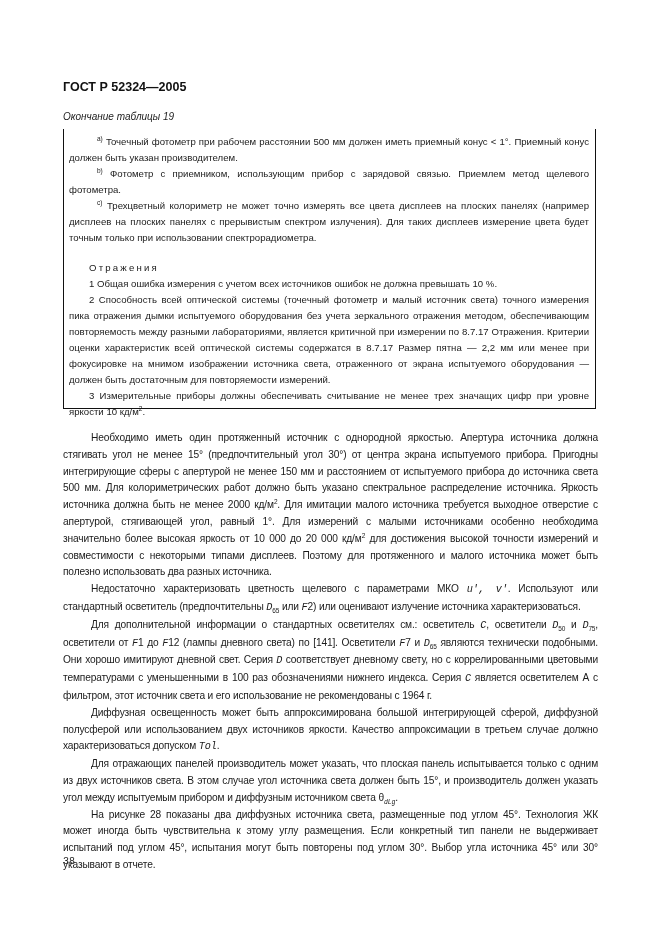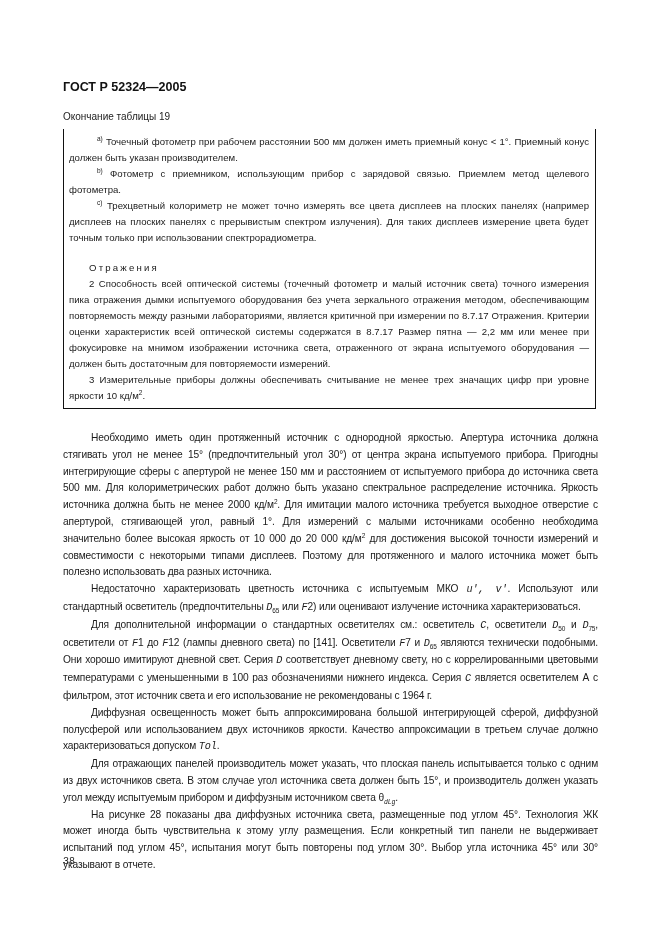--- a/index.html
+++ b/index.html
@@ -4,21 +4,21 @@
 <style>
   html, body { margin: 0; padding: 0; background: #ffffff; }
   body { width: 661px; height: 936px; position: relative; overflow: hidden; color: #1a1a1a; }
   .page { position: absolute; left: 0; top: 0; width: 661px; height: 936px; background: #fff; padding-left: 40px; }
   .header {
     position: absolute; left: 63px; top: 80px;
     font-family: "Liberation Sans", sans-serif; font-weight: bold; font-size: 12.5px; color: #111;
   }
   .table-caption {
     position: absolute; left: 63px; top: 111px;
-    font-family: "Liberation Sans", sans-serif; font-size: 10px; color: #222;
+    font-family: "Liberation Sans", sans-serif; font-style: italic; font-size: 10px; color: #222;
   }
   .table-box {
     position: absolute; left: 63px; top: 129px; width: 533px; height: 280px;
     border-left: 1.3px solid #111; border-right: 1.3px solid #111; border-bottom: 1.3px solid #111;
     box-sizing: border-box;
     padding: 5px 6px 0 5px;
     font-family: "Liberation Sans", sans-serif; font-size: 9.6px; line-height: 16px; color: #1a1a1a;
     text-align: justify;
   }
   .table-box p { margin: 0; }
@@ -49,29 +49,30 @@
   <div class="header">ГОСТ Р 52324—2005</div>
 
   <div class="table-caption">Окончание   таблицы 19</div>
 
   <div class="table-box">
     <p class="indent"><span class="fn-mark">a)</span><span> Точечный фотометр при рабочем расстоянии 500 мм должен иметь приемный конус &lt; 1°. Приемный конус должен быть указан производителем.</span></p>
     <p class="indent"><span class="fn-mark">b)</span><span> Фотометр с приемником, использующим прибор с зарядовой связью. Приемлем метод щелевого фотометра.</span></p>
     <p class="indent"><span class="fn-mark">c)</span><span> Трехцветный колориметр не может точно измерять все цвета дисплеев на плоских панелях (например дисплеев на плоских панелях с прерывистым спектром излучения). Для таких дисплеев измерение цвета будет точным только при использовании спектрорадиометра.</span></p>
 
     <p class="notes-title">Отражения</p>
+    <p class="note">1 Общая ошибка измерения с учетом всех источников ошибок не должна превышать 10 %.</p>
     <p class="note">2 Способность всей оптической системы (точечный фотометр и малый источник света) точного измерения пика отражения дымки испытуемого оборудования без учета зеркального отражения методом, обеспечивающим повторяемость между разными лабораториями, является критичной при измерении по 8.7.17 Отражения. Критерии оценки характеристик всей оптической системы содержатся в 8.7.17 Размер пятна — 2,2 мм или менее при фокусировке на мнимом изображении источника света, отраженного от экрана испытуемого оборудования — должен быть достаточным для повторяемости измерений.</p>
     <p class="note"><span>3 Измерительные приборы должны обеспечивать считывание не менее трех значащих цифр при уровне яркости 10 кд/м</span><sup>2</sup><span>.</span></p>
   </div>
 
   <div class="body-text">
 
     <p><span>Необходимо иметь один протяженный источник с однородной яркостью. Апертура источника должна стягивать угол не менее 15° (предпочтительный угол 30°) от центра экрана испытуемого прибора. Пригодны интегрирующие сферы с апертурой не менее 150 мм и расстоянием от испытуемого прибора до источника света 500 мм. Для колориметрических работ должно быть указано спектральное распределение источника. Яркость источника должна быть не менее 2000 кд/м</span><sup>2</sup><span>. Для имитации малого источника требуется выходное отверстие с апертурой, стягивающей угол, равный 1°. Для измерений с малыми источниками особенно необходима значительно более высокая яркость от 10 000 до 20 000 кд/м</span><sup>2</sup><span> для достижения высокой точности измерений и совместимости с некоторыми типами дисплеев. Поэтому для протяженного и малого источника может быть полезно использовать два разных источника.</span></p>
 
-    <p><span>Недостаточно характеризовать цветность источника с испытуемым МКО </span><i>u', v'</i><span>. Используют или стандартный осветитель (предпочтительны </span><i>D</i><sub>65</sub><span> или </span><i>F</i><span>2</span><span>) или оценивают излучение источника характеризоваться.</span></p>
+    <p><span>Недостаточно характеризовать цветность щелевого с параметрами МКО </span><i>u', v'</i><span>. Используют или стандартный осветитель (предпочтительны </span><i>D</i><sub>65</sub><span> или </span><i>F</i><span>2</span><span>) или оценивают излучение источника характеризоваться.</span></p>
 
     <p><span>Для дополнительной информации о стандартных осветителях см.: осветитель </span><i>C</i><span>, осветители </span><i>D</i><sub>50</sub><span> и </span><i>D</i><sub>75</sub><span>, осветители от </span><i>F</i><span>1</span><span> до </span><i>F</i><span>12</span><span> (лампы дневного света) по [141]. Осветители </span><i>F</i><span>7</span><span> и </span><i>D</i><sub>65</sub><span> являются технически подобными. Они хорошо имитируют дневной свет. Серия </span><i>D</i><span> соответствует дневному свету, но с коррелированными цветовыми температурами с уменьшенными в 100 раз обозначениями нижнего индекса. Серия </span><i>C</i><span> является осветителем А с фильтром, этот источник света и его использование не рекомендованы с 1964 г.</span></p>
 
     <p><span>Диффузная освещенность может быть аппроксимирована большой интегрирующей сферой, диффузной полусферой или использованием двух источников яркости. Качество аппроксимации в третьем случае должно характеризоваться допуском </span><i>Tol</i><span>.</span></p>
 
     <p><span>Для отражающих панелей производитель может указать, что плоская панель испытывается только с одним из двух источников света. В этом случае угол источника света должен быть 15°, и производитель должен указать угол между испытуемым прибором и диффузным источником света </span><span>θ</span><sub><i>dLg</i></sub><span>.</span></p>
 
     <p>На рисунке 28 показаны два диффузных источника света, размещенные под углом 45°. Технология ЖК может иногда быть чувствительна к этому углу размещения. Если конкретный тип панели не выдерживает испытаний под углом 45°, испытания могут быть повторены под углом 30°. Выбор угла источника 45° или 30° указывают в отчете.</p>
   </div>
 

